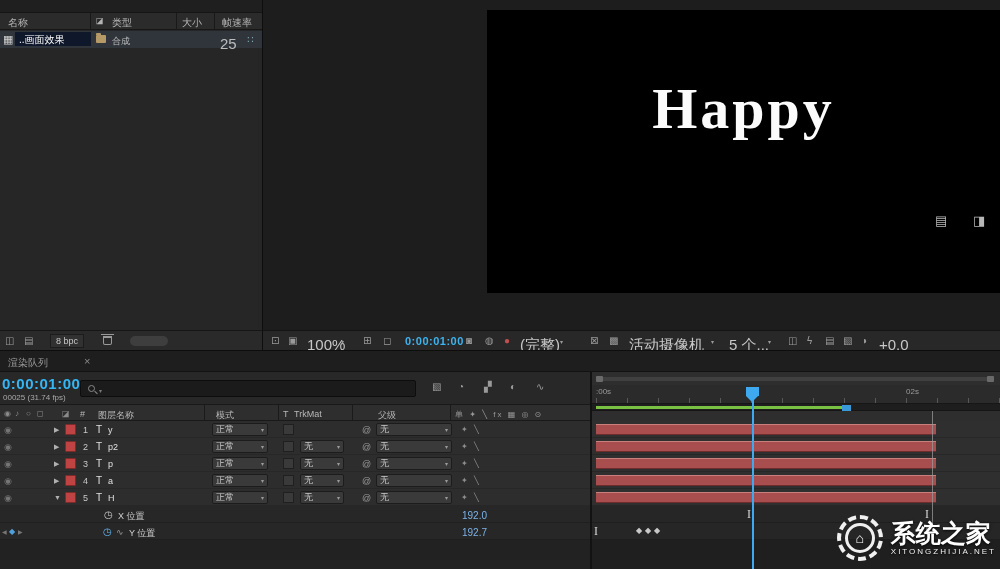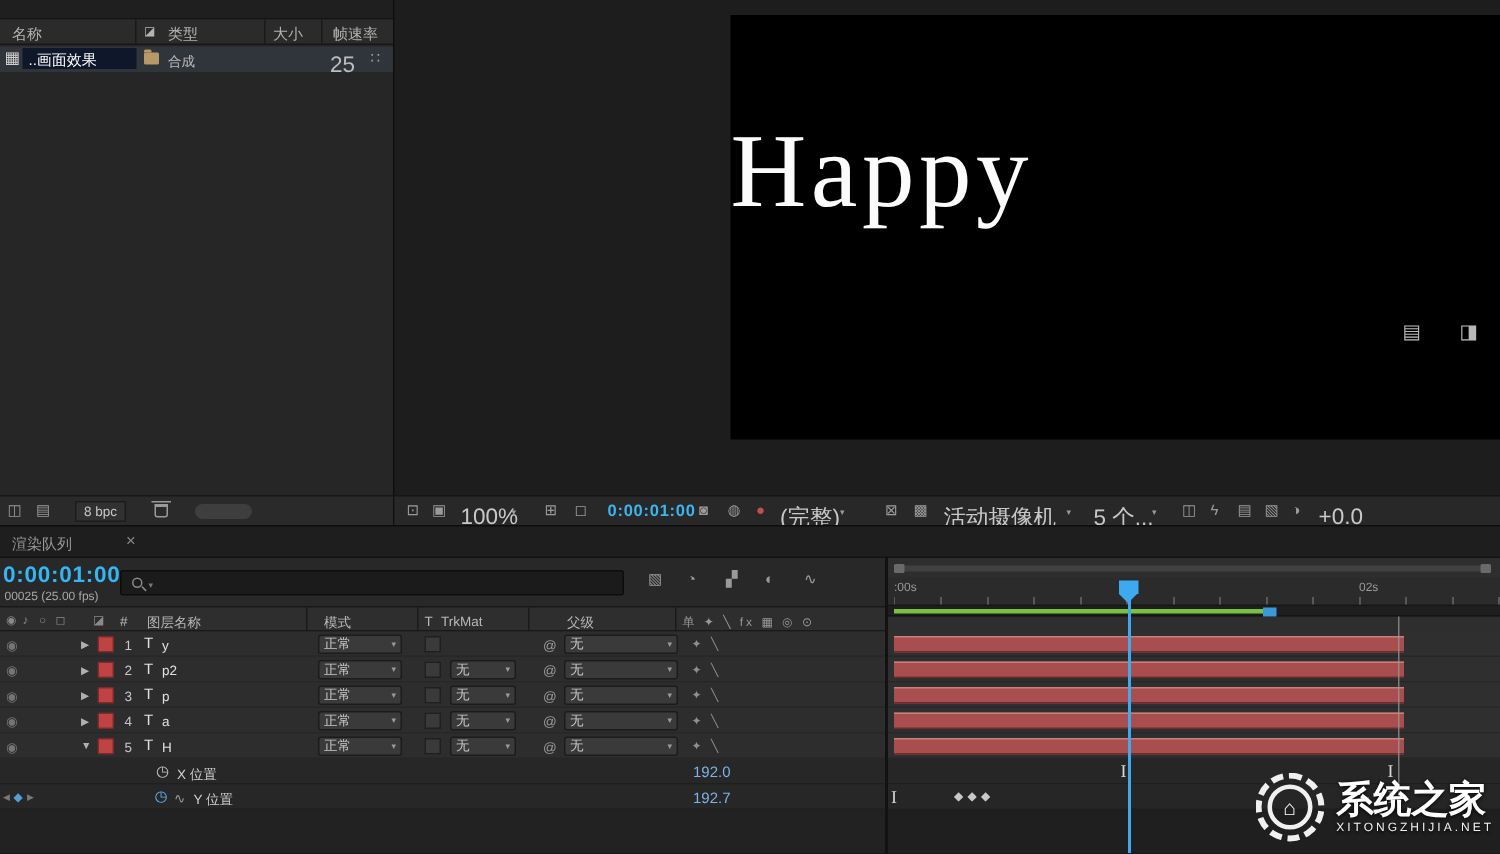--- a/index.html
+++ b/index.html
@@ -21,22 +21,22 @@
   .folder::before{content:"";position:absolute;left:0;top:-2px;width:5px;height:2px;background:#b59a67;border-radius:1px 1px 0 0}
   .pp-bottom{position:absolute;left:0;top:330px;width:263px;height:20px;background:#2a2a2a;border-top:1px solid #161616;border-right:1px solid #0e0e0e}
   .bpc{position:absolute;left:50px;top:3px;background:#313131;border:1px solid #1c1c1c;padding:1px 5px;font-size:9px;color:#c8c8c8}
   .trash{position:absolute;left:103px;top:5px;width:9px;height:9px;border:1px solid #9a9a9a;border-top:2px solid #9a9a9a;border-radius:0 0 2px 2px}
   .trash::before{content:"";position:absolute;left:-3px;top:-4px;width:13px;height:1px;background:#9a9a9a}
   .pill{position:absolute;left:130px;top:5px;width:38px;height:10px;background:#3e3e3e;border-radius:5px}
 
   
   .viewer{position:absolute;left:264px;top:0;width:736px;height:330px;background:#1d1d1d}
   .comp{position:absolute;left:223px;top:10px;width:513px;height:283px;background:#000}
-  .comp-text{position:absolute;left:0;right:0;top:70px;color:#fbfbfb;
-             font-family:"Liberation Serif","DejaVu Serif",serif;font-weight:400;font-size:70px;line-height:1;letter-spacing:3px}
+  .comp-text{position:absolute;left:0;right:0;top:70px;text-align:center;color:#fbfbfb;
+             font-family:"Liberation Serif","DejaVu Serif",serif;font-weight:700;font-size:58px;line-height:1;letter-spacing:3px}
   .overlay-ic{position:absolute;font-size:13px;color:#d9d9d9;opacity:.85}
   .vt{position:absolute;left:263px;top:330px;width:737px;height:20px;background:#282828;border-top:1px solid #151515}
   .vt .ic{top:5px;font-size:10px}
   .vt .txt{position:absolute;top:5px;font-size:15px;color:#c8c8c8}
   .vt .ch{position:absolute;top:7px;font-size:6px;color:#9a9a9a}
   .vt-tc{position:absolute;left:142px;top:4px;font-size:11px;font-weight:bold;color:#3db4ef;letter-spacing:.5px}
 
   
   .tabs{position:absolute;left:0;top:350px;width:1000px;height:22px;background:#1e1e1e;border-top:1px solid #0d0d0d;border-bottom:1px solid #121212}
   .tab1{position:absolute;left:0;top:0;width:74px;height:22px}
@@ -193,21 +193,21 @@
 
   <div class="tabs">
     <div class="tab1">
       <span class="lbl">渲染队列</span>
       <span class="x">×</span>
     </div>
   </div>
 
   <section class="tl-left">
     <span class="tl-tc">0:00:01:00</span>
-    <span class="tl-frame">00025 (25.00 fps)</span>
+    <span class="tl-frame">00025 (31.74 fps)</span>
     <span class="search">
       <i class="mag"></i>
       <span class="ch">▾</span>
     </span>
     <span class="tl-icons">
       <span class="ic" style="left:432px">▧</span>
       <span class="ic" style="left:458px">◔</span>
       <span class="ic" style="left:484px">▞</span>
       <span class="ic" style="left:510px">◐</span>
       <span class="ic" style="left:536px">∿</span>

